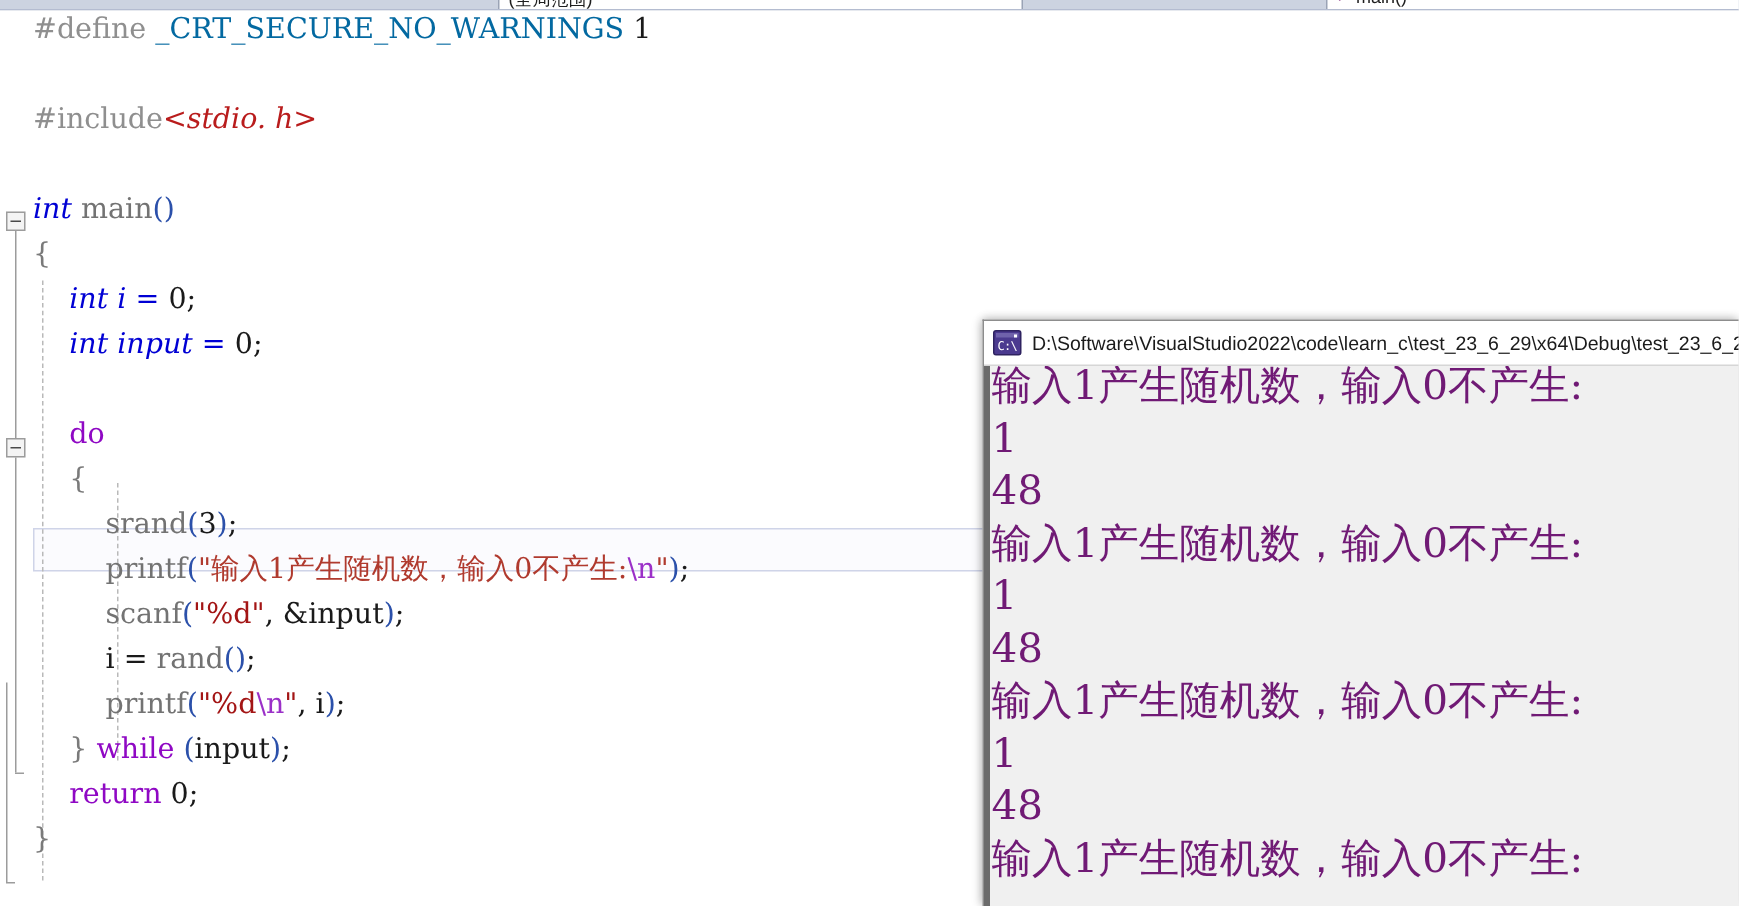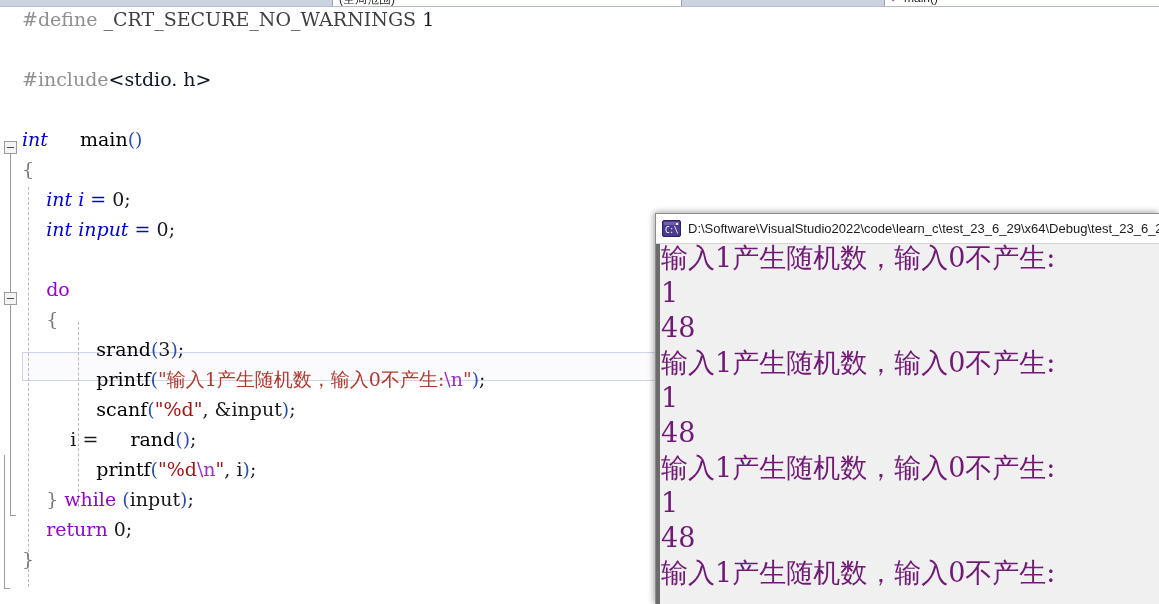--- a/index.html
+++ b/index.html
@@ -142,29 +142,29 @@
     left: 22px;
     width: 1137px;
     height: 29px;
     border: 1px solid #cfd4e8;
     background: #fbfbfe;
     box-sizing: border-box;
   }
 
   
   .t-pre     { color: #8f8f8f; }
-  .t-macro   { color: #404040; margin-top: 34px; }
+  .t-macro   { color: #0369a1; margin-top: 34px; }
   .t-kw      { color: #0000d4; font-style: italic; }
   .t-kwctl   { color: #8f08c4; text-align: right; }
   .t-plain   { color: #1a1a1a; }
-  .t-func    { color: #000000; margin-left: 26px; }
+  .t-func    { color: #737373; }
   .t-str     { color: #a31515; }
   .t-strcn   { color: #b03a2e; }
   .t-esc     { color: #9b30c8; }
-  .t-hdr     { color: #0f172a; }
+  .t-hdr     { color: #b91c1c; font-style: italic; }
   .t-num     { color: #1a1a1a; }
   .t-paren   { color: #2b50aa; }
   .t-brace   { color: #7a7a7a; }
 
   
   #console-window {
     position: absolute;
     left: 655px; top: 213px;
     width: 504px; height: 391px;
     background: #f0f0f0;

